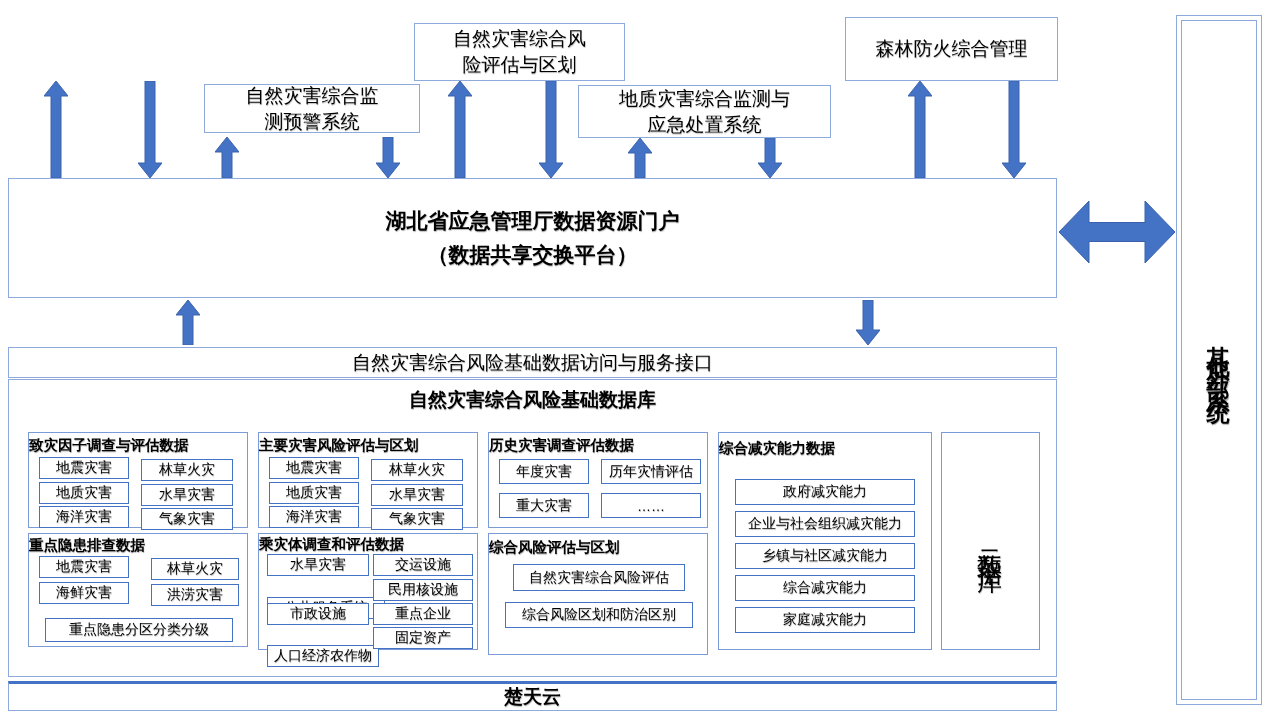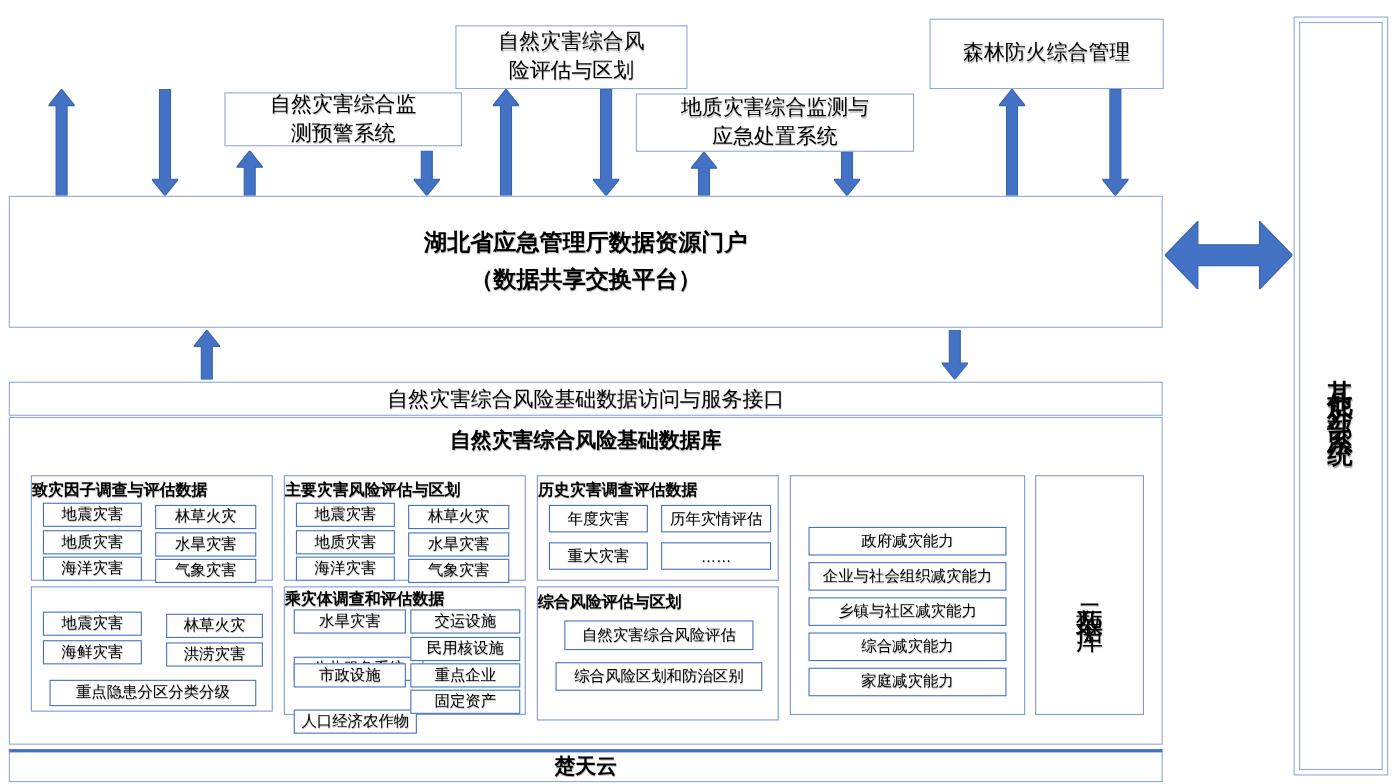--- a/index.html
+++ b/index.html
@@ -166,32 +166,34 @@
 
   <div class="grp" style="left:488px;top:432px;width:220px;height:96px">
     <div class="gtitle" style="top:3px">历史灾害调查评估数据</div>
     <div class="item" style="left:10px;top:26px;width:90px;height:25px">年度灾害</div>
     <div class="item" style="left:112px;top:26px;width:100px;height:25px">历年灾情评估</div>
     <div class="item" style="left:10px;top:60px;width:90px;height:25px">重大灾害</div>
     <div class="item" style="left:112px;top:60px;width:100px;height:25px">……</div>
   </div>
 
   <div class="grp" style="left:718px;top:432px;width:214px;height:218px">
+    <div class="gtitle" style="top:6px">综合减灾能力数据</div>
     <div class="item" style="left:16px;top:46px;width:180px;height:26px">政府减灾能力</div>
     <div class="item" style="left:16px;top:78px;width:180px;height:26px">企业与社会组织减灾能力</div>
     <div class="item" style="left:16px;top:110px;width:180px;height:26px">乡镇与社区减灾能力</div>
     <div class="item" style="left:16px;top:142px;width:180px;height:26px">综合减灾能力</div>
     <div class="item" style="left:16px;top:174px;width:180px;height:26px">家庭减灾能力</div>
   </div>
 
   <div class="grp" style="left:941px;top:432px;width:99px;height:218px">
     <div class="vtext meta" style="position:absolute;left:0;top:0;width:100%;height:100%">元数据库</div>
   </div>
 
   <div class="grp" style="left:28px;top:533px;width:220px;height:114px">
+    <div class="gtitle" style="top:2px">重点隐患排查数据</div>
     <div class="item" style="left:10px;top:22px;width:90px">地震灾害</div>
     <div class="item" style="left:122px;top:24px;width:88px">林草火灾</div>
     <div class="item" style="left:10px;top:48px;width:90px">海鲜灾害</div>
     <div class="item" style="left:122px;top:50px;width:88px">洪涝灾害</div>
     <div class="item" style="left:16px;top:84px;width:188px;height:24px">重点隐患分区分类分级</div>
   </div>
 
   <div class="grp" style="left:258px;top:533px;width:220px;height:117px">
     <div class="gtitle" style="top:1px">乘灾体调查和评估数据</div>
     <div class="item" style="left:8px;top:20px;width:102px">水旱灾害</div>

